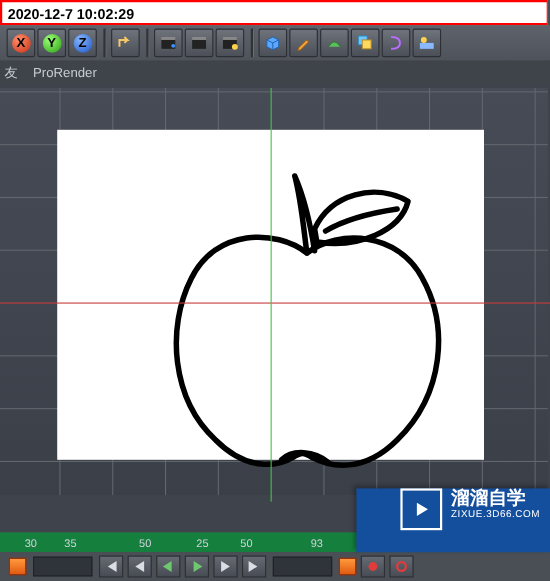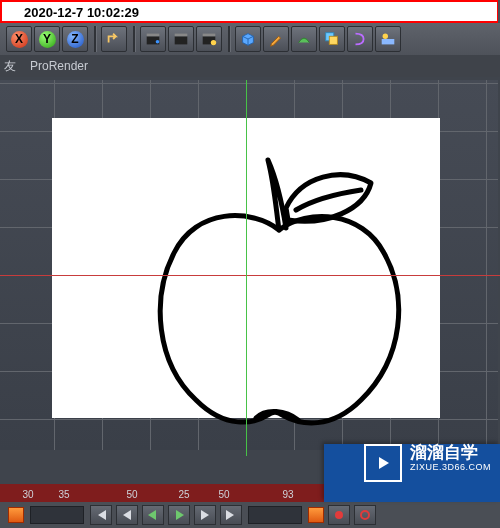--- a/index.html
+++ b/index.html
@@ -1,34 +1,34 @@
 <!DOCTYPE html>
 <html><head>
 <meta charset="utf-8">
 <style>
   html,body{margin:0;padding:0;width:500px;height:528px;overflow:hidden;font-family:Arial,sans-serif;font-size:12px;background:#4a4e55;}
-  .timestamp-box{position:absolute;left:0;top:0;width:498px;height:23px;border:2px solid #ff0000;border-right-width:1px;background:#fff;box-sizing:border-box;padding:3px 22px;font:bold 13px Arial;}
+  .timestamp-box{position:absolute;left:0;top:0;width:498px;height:23px;border:2px solid #ff0000;border-right-width:1px;background:#fff;box-sizing:border-box;padding:3px 5px;font:bold 13px Arial;}
   .toolbar{position:absolute;left:0;top:23px;width:500px;height:32px;background:linear-gradient(#5f636b,#4e525a);display:flex;align-items:center;padding-left:6px;}
   .tbtn{width:24px;height:24px;margin-right:2px;border:1px solid #2c2f34;background:linear-gradient(#6e737c,#4b4f57);display:flex;align-items:center;justify-content:center;border-radius:2px;position:relative;overflow:hidden;}
   .sep{width:2px;height:26px;margin:0 4px;background:#2f3237;border-right:1px solid #6a6e76;}
   .circle{width:17px;height:17px;border-radius:50%;display:flex;align-items:center;justify-content:center;font-weight:bold;font-size:12px;}
   .circle.bx{background:radial-gradient(circle at 35% 30%,#ff8f6a,#c92e14);} 
   .circle.by{background:radial-gradient(circle at 35% 30%,#9bff78,#2a9e10);}
   .circle.bz{background:radial-gradient(circle at 35% 30%,#86b7ff,#1c52c2);}
   .circle span{color:#000;}
   .tbtn svg{width:18px;height:18px;}
   .tab-row{position:absolute;left:0;top:55px;width:500px;height:22px;background:#3f434a;display:flex;align-items:center;color:#c7cbd2;padding-left:4px;gap:14px;}
   .viewport-wrap{position:absolute;left:0;top:77px;width:500px;height:407px;background:#3f444c;}
   .viewport{position:absolute;left:0;top:3px;width:498px;height:370px;background:linear-gradient(#464b55,#3a3f48);}
   .grid-line{position:absolute;background:#62666d;}
   .canvas{position:absolute;left:52px;top:38px;width:388px;height:300px;background:#fff;}
   .axis-x{position:absolute;background:#c83c3c;height:1px;left:0;width:500px;top:195px;}
   .axis-y{position:absolute;background:#47c247;width:1px;top:0;height:376px;left:246px;}
   .timeline{position:absolute;left:0;top:484px;width:500px;height:44px;}
-  .ruler{height:18px;background:#7f1d1d;position:relative;color:#cfd3da;}
+  .ruler{height:18px;background:#15803d;position:relative;color:#cfd3da;}
   .tick{position:absolute;bottom:2px;font-size:10px;transform:translateX(-50%);}
   .watermark{position:absolute;right:0;bottom:26px;width:145px;height:58px;background:#144f9e;display:flex;align-items:flex-start;justify-content:center;box-shadow:-2px -2px 4px rgba(0,0,0,.3);padding-left:31px;} 
   .play-badge{width:34px;height:34px;border:2px solid #fff;display:flex;align-items:center;justify-content:center;margin-right:8px;}
   .play-badge svg{width:16px;height:16px;}
   .wm-text{color:#fff;display:flex;flex-direction:column;align-items:flex-start;line-height:1.1;}
   .wm-main{font-size:17px;font-weight:bold;}
   .wm-sub{font-size:9px;letter-spacing:.5px;}
   .bottom-strip{position:absolute;left:0;top:502px;width:500px;height:26px;background:#4a4e55;display:flex;align-items:center;gap:4px;padding-left:8px;}
   .mini-btn{width:20px;height:18px;border:1px solid #2c2f34;background:linear-gradient(#656a73,#484c54);display:flex;align-items:center;justify-content:center;}
   .orange-sq{width:14px;height:14px;border:1px solid #a02c00;background:linear-gradient(#ff9a3c,#e05a12);} 

